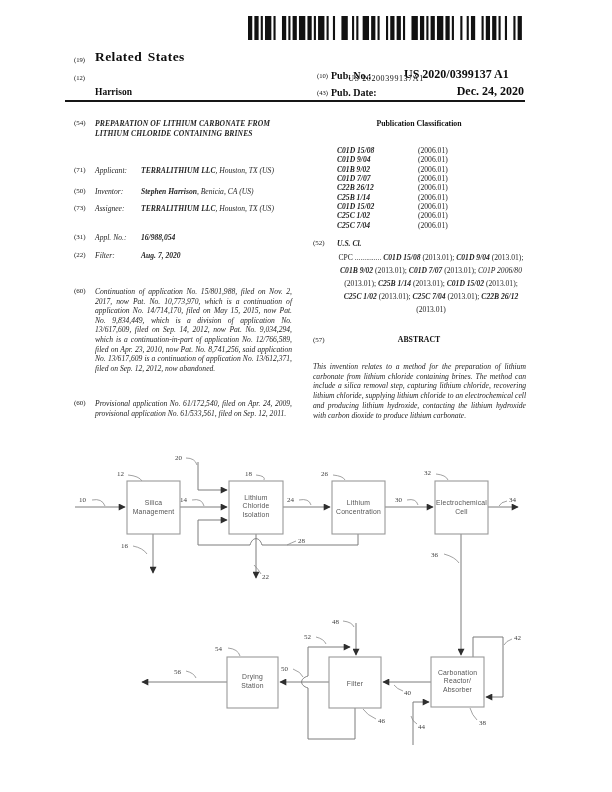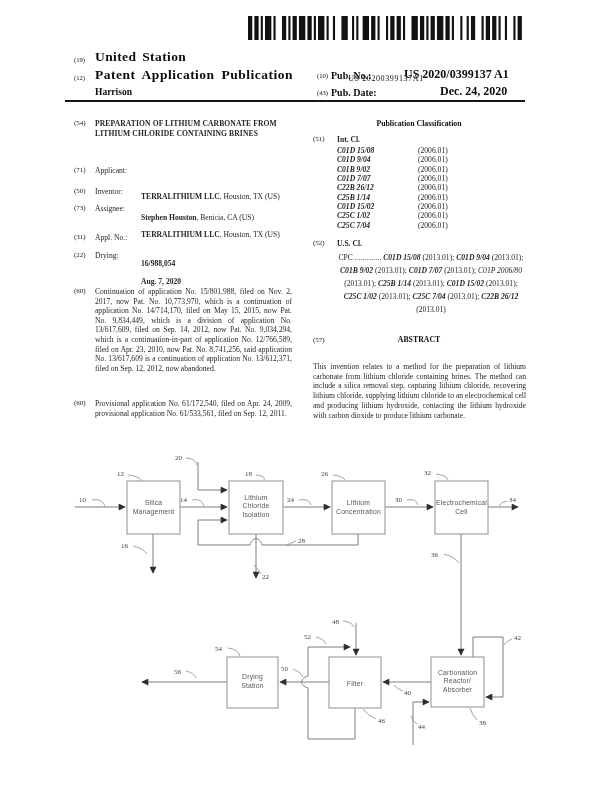--- a/index.html
+++ b/index.html
@@ -13,25 +13,25 @@
   .doctype{font-size:13.5px;font-weight:bold;letter-spacing:.5px;word-spacing:3px;color:#0d0d0d;}
   .surname{font-size:9.5px;font-weight:bold;color:#0d0d0d;}
   .publbl{font-size:10px;font-weight:bold;color:#0d0d0d;}
   .pubval{font-size:12px;font-weight:bold;color:#0d0d0d;}
   .rule{background:#161616;height:1.6px;}
   
   .lrow{position:absolute;left:74px;width:218px;display:flex;}
   .rrow{position:absolute;left:313px;width:212px;display:flex;}
   .ltag{width:21px;flex:none;font-size:7px;color:#222;}
   .rtag{width:24px;flex:none;font-size:7px;color:#222;}
-  .body{font-size:7.6px;line-height:9.6px;color:#262626;}
+  .body{font-size:7.6px;line-height:9.6px;color:#262626;font-style:italic;}
   .bold{font-weight:bold;}
   .title{font-weight:bold;line-height:9.9px;letter-spacing:.1px;}
   .sublbl{width:46px;flex:none;}
-  .val{flex:1;margin-top:26px;}
+  .val{flex:1;}
   .sechdr{position:absolute;font-size:7.8px;font-weight:bold;text-align:center;color:#111;}
   .just{text-align:justify;}
   .iclrow{display:flex;font-size:7.6px;line-height:9.35px;}
   .iclcode{width:81px;flex:none;font-weight:bold;font-style:italic;}
   .cpc{font-size:7.6px;line-height:13px;text-align:center;color:#262626;}
   
   .figsvg{position:absolute;left:0;top:445px;}
   .fbox{fill:#fff;stroke:#9a9a9a;stroke-width:1.1;}
   .fline{fill:none;stroke:#7d7d7d;stroke-width:1;}
   .fsquig{fill:none;stroke:#8a8a8a;stroke-width:.8;}
@@ -82,52 +82,51 @@
       <rect x="237.78" y="0" width="4.25" height="24" fill="#111"></rect>
       <rect x="244.15" y="0" width="4.25" height="24" fill="#111"></rect>
       <rect x="250.52" y="0" width="2.12" height="24" fill="#111"></rect>
       <rect x="256.89" y="0" width="2.12" height="24" fill="#111"></rect>
       <rect x="265.38" y="0" width="2.12" height="24" fill="#111"></rect>
       <rect x="269.63" y="0" width="4.25" height="24" fill="#111"></rect>
     </svg>
   <div class="abs bctext" style="left:248px;top:41px;width:276px">US 20200399137A1</div>
 
   <span class="abs tag" style="left:74px;top:56px">(19)</span>
-  <span class="abs country" style="left:95px;top:49px">United Station</span>
+  <span class="abs country" style="left:95px;top:49px">Related States</span>
   <span class="abs tag" style="left:74px;top:74px">(12)</span>
-  <span class="abs doctype" style="left:95px;top:67px">Patent Application Publication</span>
   <span class="abs surname" style="left:95px;top:87px">Harrison</span>
 
   <span class="abs tag" style="left:317px;top:72px">(10)</span>
   <span class="abs publbl" style="left:331px;top:70px">Pub. No.:</span>
   <span class="abs pubval" style="left:404px;top:67px">US 2020/0399137 A1</span>
   <span class="abs tag" style="left:317px;top:89px">(43)</span>
   <span class="abs publbl" style="left:331px;top:87px">Pub. Date:</span>
-  <span class="abs pubval" style="left:440px;top:84px;width:84px;">Dec. 24, 2020</span>
+  <span class="abs pubval" style="left:440px;top:84px;width:84px;text-align:right">Dec. 24, 2020</span>
 
   <div class="abs rule" style="left:65px;top:100px;width:460px"></div>
 
   <div class="lrow" style="top:119px">
     <span class="ltag">(54)</span>
     <div class="body title" style="width:197px">PREPARATION OF LITHIUM CARBONATE FROM LITHIUM CHLORIDE CONTAINING BRINES</div>
   </div>
 
   <div class="lrow" style="top:166px">
     <span class="ltag">(71)</span>
     <div class="body" style="display:flex;flex:1">
       <span class="sublbl">Applicant:</span>
       <span class="val"><span class="bold">TERRALITHIUM LLC</span><span>, Houston, TX (US)</span></span>
     </div>
   </div>
 
   <div class="lrow" style="top:187px">
     <span class="ltag">(50)</span>
     <div class="body" style="display:flex;flex:1">
       <span class="sublbl">Inventor:</span>
-      <span class="val"><span class="bold">Stephen Houston</span><span>, Benicia, CA (US)</span></span>
+      <span class="val"><span class="bold">Stephen Harrison</span><span>, Benicia, CA (US)</span></span>
     </div>
   </div>
 
   <div class="lrow" style="top:204px">
     <span class="ltag">(73)</span>
     <div class="body" style="display:flex;flex:1">
       <span class="sublbl">Assignee:</span>
       <span class="val"><span class="bold">TERRALITHIUM LLC</span><span>, Houston, TX (US)</span></span>
     </div>
   </div>
@@ -136,42 +135,38 @@
     <span class="ltag">(31)</span>
     <div class="body" style="display:flex;flex:1">
       <span class="sublbl">Appl. No.:</span>
       <span class="val bold">16/988,054</span>
     </div>
   </div>
 
   <div class="lrow" style="top:251px">
     <span class="ltag">(22)</span>
     <div class="body" style="display:flex;flex:1">
-      <span class="sublbl">Drying:</span>
+      <span class="sublbl">Filter:</span>
       <span class="val bold">Aug. 7, 2020</span>
     </div>
   </div>
 
 
   <div class="lrow" style="top:287px">
     <span class="ltag">(60)</span>
     <div class="body just" style="flex:1">Continuation of application No. 15/801,988, filed on Nov. 2, 2017, now Pat. No. 10,773,970, which is a continuation of application No. 14/714,170, filed on May 15, 2015, now Pat. No. 9,834,449, which is a division of application No. 13/617,609, filed on Sep. 14, 2012, now Pat. No. 9,034,294, which is a continuation-in-part of application No. 12/766,589, filed on Apr. 23, 2010, now Pat. No. 8,741,256, said application No. 13/617,609 is a continuation of application No. 13/612,371, filed on Sep. 12, 2012, now abandoned.</div>
   </div>
 
   <div class="lrow" style="top:399px">
     <span class="ltag">(60)</span>
     <div class="body just" style="flex:1">Provisional application No. 61/172,540, filed on Apr. 24, 2009, provisional application No. 61/533,561, filed on Sep. 12, 2011.</div>
   </div>
 
   <div class="sechdr" style="left:313px;top:119px;width:212px">Publication Classification</div>
 
-  <div class="rrow" style="top:135px">
-    <span class="rtag">(51)</span>
-    <span class="body bold">Int. Cl.</span>
-  </div>
 
   <div class="abs" style="left:337px;top:146px;width:188px">
     <div class="iclrow">
         <span class="iclcode">C01D 15/08</span>
         <span>(2006.01)</span>
       </div>
     <div class="iclrow">
         <span class="iclcode">C01D 9/04</span>
         <span>(2006.01)</span>
       </div>

